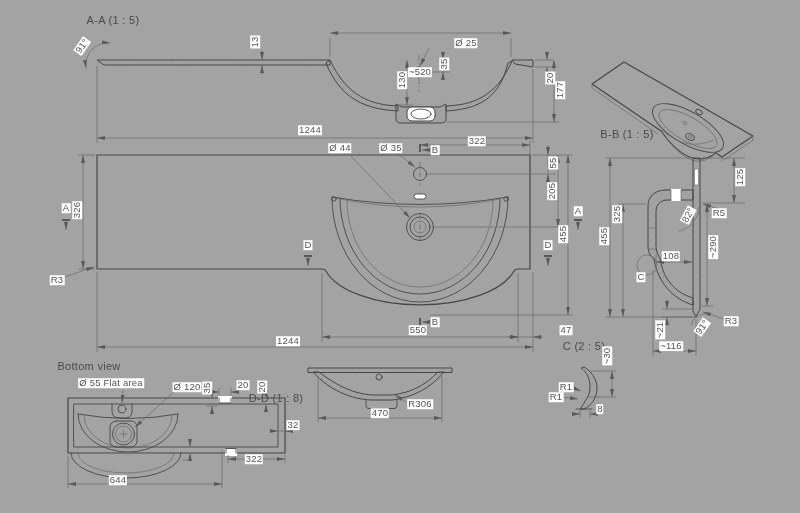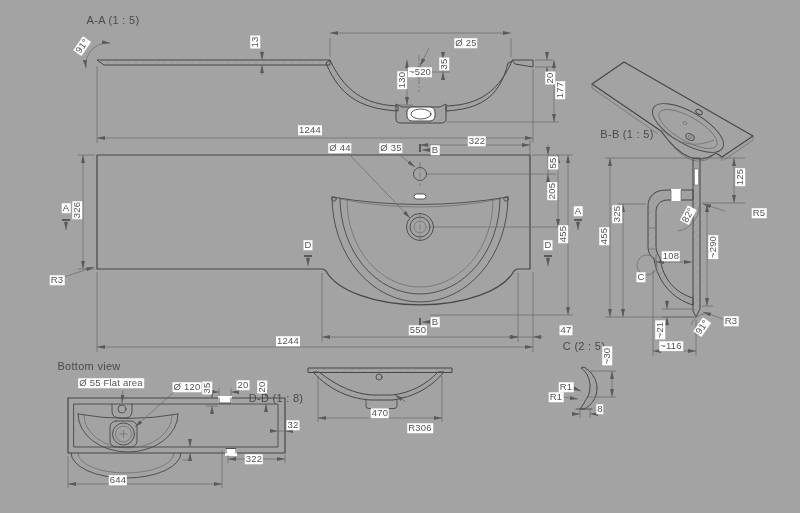--- a/index.html
+++ b/index.html
@@ -253,35 +253,35 @@
       <span class="lbl" style="left: 57px; top: 280px; transform: translate(-50%, -50%) rotate(0deg);">R3</span>
       <span class="lbl" style="left: 435px; top: 322px; transform: translate(-50%, -50%) rotate(0deg);">B</span>
       <span class="lbl" style="left: 418px; top: 330px; transform: translate(-50%, -50%) rotate(0deg);">550</span>
       <span class="lbl" style="left: 566px; top: 330px; transform: translate(-50%, -50%) rotate(0deg);">47</span>
       <span class="lbl" style="left: 288px; top: 341px; transform: translate(-50%, -50%) rotate(0deg);">1244</span>
       <span class="lbl title" style="left: 584px; top: 346px; transform: translate(-50%, -50%) rotate(0deg);">C (2 : 5)</span>
       <span class="lbl title" style="left: 627px; top: 134px; transform: translate(-50%, -50%) rotate(0deg);">B-B (1 : 5)</span>
       <span class="lbl" style="left: 604px; top: 236px; transform: translate(-50%, -50%) rotate(-90deg);">455</span>
       <span class="lbl" style="left: 617px; top: 214px; transform: translate(-50%, -50%) rotate(-90deg);">325</span>
       <span class="lbl" style="left: 740px; top: 177px; transform: translate(-50%, -50%) rotate(-90deg);">125</span>
-      <span class="lbl" style="left: 719px; top: 213px; transform: translate(-50%, -50%) rotate(0deg); margin-left: 40px;">R5</span>
+      <span class="lbl" style="left: 719px; top: 213px; transform: translate(-50%, -50%) rotate(0deg);">R5</span>
       <span class="lbl" style="left: 688px; top: 215px; transform: translate(-50%, -50%) rotate(-62deg);">82°</span>
       <span class="lbl" style="left: 713px; top: 247px; transform: translate(-50%, -50%) rotate(-90deg);">~290</span>
       <span class="lbl" style="left: 671px; top: 256px; transform: translate(-50%, -50%) rotate(0deg);">108</span>
       <span class="lbl" style="left: 641px; top: 277px; transform: translate(-50%, -50%) rotate(0deg);">C</span>
       <span class="lbl" style="left: 660px; top: 330px; transform: translate(-50%, -50%) rotate(-90deg);">~21</span>
       <span class="lbl" style="left: 702px; top: 327px; transform: translate(-50%, -50%) rotate(-55deg);">91°</span>
       <span class="lbl" style="left: 731px; top: 321px; transform: translate(-50%, -50%) rotate(0deg);">R3</span>
       <span class="lbl" style="left: 671px; top: 346px; transform: translate(-50%, -50%) rotate(0deg);">~116</span>
       <span class="lbl" style="left: 607px; top: 356px; transform: translate(-50%, -50%) rotate(-90deg);">~30</span>
       <span class="lbl" style="left: 566px; top: 387px; transform: translate(-50%, -50%) rotate(0deg);">R1</span>
       <span class="lbl" style="left: 556px; top: 397px; transform: translate(-50%, -50%) rotate(0deg);">R1</span>
       <span class="lbl" style="left: 600px; top: 409px; transform: translate(-50%, -50%) rotate(0deg);">8</span>
       <span class="lbl title" style="left: 276px; top: 366px; transform: translate(-50%, -50%) rotate(0deg); margin-top: 32px;">D-D (1 : 8)</span>
-      <span class="lbl" style="left: 420px; top: 404px; transform: translate(-50%, -50%) rotate(0deg); margin-top: 24px;">R306</span>
+      <span class="lbl" style="left: 420px; top: 404px; transform: translate(-50%, -50%) rotate(0deg);">R306</span>
       <span class="lbl" style="left: 380px; top: 413px; transform: translate(-50%, -50%) rotate(0deg);">470</span>
       <span class="lbl title" style="left: 89px; top: 366px; transform: translate(-50%, -50%) rotate(0deg);">Bottom view</span>
       <span class="lbl" style="left: 111px; top: 383px; transform: translate(-50%, -50%) rotate(0deg);">Ø 55 Flat area</span>
       <span class="lbl" style="left: 187px; top: 387px; transform: translate(-50%, -50%) rotate(0deg);">Ø 120</span>
       <span class="lbl" style="left: 207px; top: 388px; transform: translate(-50%, -50%) rotate(-90deg);">35</span>
       <span class="lbl" style="left: 243px; top: 385px; transform: translate(-50%, -50%) rotate(0deg);">20</span>
       <span class="lbl" style="left: 262px; top: 387px; transform: translate(-50%, -50%) rotate(-90deg);">20</span>
       <span class="lbl" style="left: 293px; top: 425px; transform: translate(-50%, -50%) rotate(0deg);">32</span>
       <span class="lbl" style="left: 254px; top: 459px; transform: translate(-50%, -50%) rotate(0deg);">322</span>
       <span class="lbl" style="left: 118px; top: 480px; transform: translate(-50%, -50%) rotate(0deg);">644</span>

